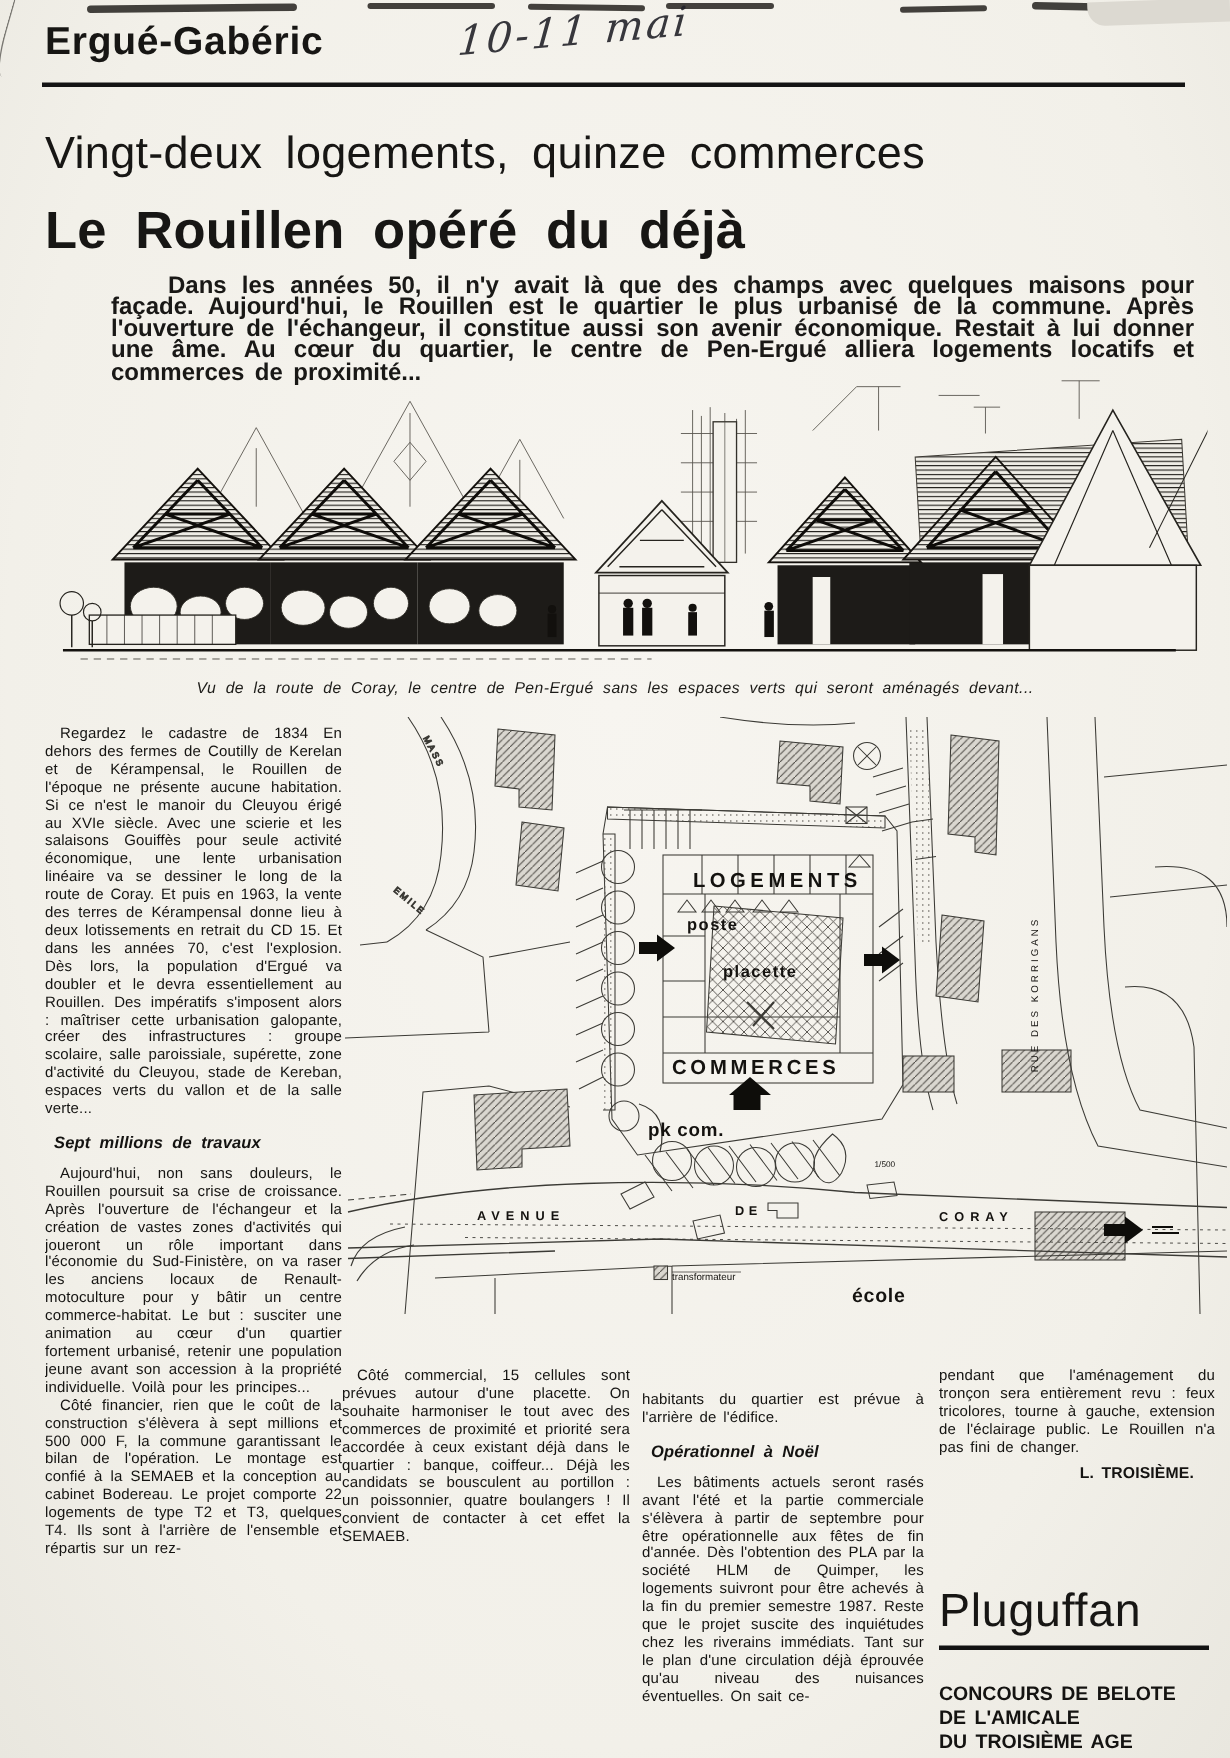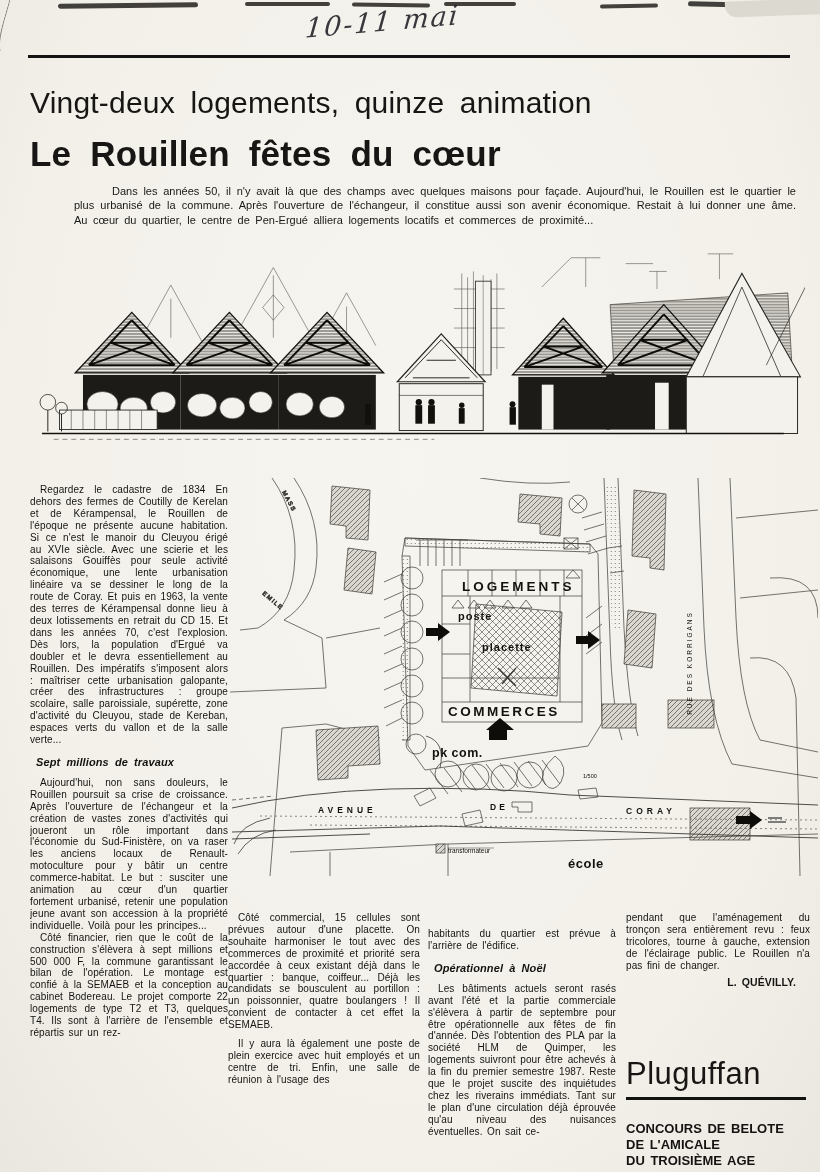--- a/index.html
+++ b/index.html
@@ -18,21 +18,21 @@
   .community{position:absolute;left:30px;top:12px;font-size:26px;font-weight:bold;letter-spacing:.5px;}
   .handwritten{position:absolute;left:305px;top:6px;font-family:"DejaVu Serif",serif;
     font-style:italic;font-size:27px;color:#23232a;transform:rotate(-5deg) skewX(-10deg);
     letter-spacing:2px;opacity:.9;}
   .rule{position:absolute;left:28px;top:55px;width:762px;height:2.5px;background:#141414;}
   
   .kicker{position:absolute;left:30px;top:86px;font-size:30px;font-weight:normal;
     word-spacing:7px;letter-spacing:.2px;}
   .headline{position:absolute;left:30px;top:134px;font-size:35px;font-weight:bold;
     word-spacing:9px;letter-spacing:.2px;}
-  .lead{position:absolute;left:74px;top:184px;width:722px;font-size:11px;font-weight:normal;
+  .lead{position:absolute;left:74px;top:184px;width:722px;font-size:16px;font-weight:bold;
     line-height:14.4px;text-align:justify;text-indent:38px;word-spacing:2.5px;color:#191816;}
   
   .fig-elevation{position:absolute;left:15px;top:248px;width:790px;height:205px;}
   .fig-caption{position:absolute;font-style:italic;font-size:10.5px;letter-spacing:.3px;
     word-spacing:3px;color:#1d1c19;text-align:center;}
   .cap1{left:60px;top:453px;width:700px;}
   .cap2{left:250px;top:880px;width:560px;}
   .fig-map{position:absolute;left:230px;top:478px;width:588px;height:398px;}
   
   .col{position:absolute;font-size:10px;line-height:11.9px;text-align:justify;
@@ -63,25 +63,26 @@
 
   <div class="smudge" style="left:58px;top:3px;width:140px;height:5px;transform:rotate(-.6deg)"></div>
   <div class="smudge" style="left:245px;top:2px;width:85px;height:4px;"></div>
   <div class="smudge" style="left:352px;top:3px;width:78px;height:4px;transform:rotate(.8deg)"></div>
   <div class="smudge" style="left:444px;top:2px;width:72px;height:4px;"></div>
   <div class="smudge" style="left:600px;top:4px;width:58px;height:4px;transform:rotate(-1deg)"></div>
   <div class="smudge" style="left:688px;top:2px;width:70px;height:5px;transform:rotate(1.2deg)"></div>
   <div class="tear" style="right:0;top:0;width:95px;height:16px;transform:rotate(-2deg);border-radius:0 0 0 12px;"></div>
   <div class="corner-line"></div>
 
+  <div class="community">Ergué-Gabéric</div>
   <div class="handwritten">10-11 mai</div>
   <div class="rule"></div>
 
-  <div class="kicker">Vingt-deux logements, quinze animation</div>
-  <div class="headline">Le Rouillen fêtes du cœur</div>
+  <div class="kicker">Vingt-deux logements, quinze commerces</div>
+  <div class="headline">Le Rouillen opéré du déjà</div>
   <div class="lead">Dans les années 50, il n'y avait là que des champs avec quelques maisons pour façade. Aujourd'hui, le Rouillen est le quartier le plus urbanisé de la commune. Après l'ouverture de l'échangeur, il constitue aussi son avenir économique. Restait à lui donner une âme. Au cœur du quartier, le centre de Pen-Ergué alliera logements locatifs et commerces de proximité...</div>
 
   <svg class="fig-elevation" viewBox="0 0 790 210">
     <defs>
       <pattern id="eh-roof" width="1" height="3" patternUnits="userSpaceOnUse">
         <rect width="1" height="3" fill="#efede6"></rect>
         <line x1="0" y1="1" x2="1" y2="1" stroke="#1d1b17" stroke-width="0.8"></line>
       </pattern>
     </defs>
     <g stroke="#57544d" stroke-width="0.6" fill="none">
@@ -167,20 +168,21 @@
       <rect x="36" y="166" width="100" height="20" fill="#f4f2ec" stroke-width="0.9"></rect>
       <path d="M48,166 v20 M60,166 v20 M72,166 v20 M84,166 v20 M96,166 v20 M108,166 v20 M120,166 v20" stroke-width="0.5"></path>
       <circle cx="24" cy="158" r="8" fill="none" stroke-width="0.8"></circle>
         <line x1="24" y1="166" x2="24" y2="188"></line>
       <circle cx="38" cy="164" r="6" fill="none" stroke-width="0.8"></circle>
         <line x1="38" y1="170" x2="38" y2="188"></line>
     </g>
     <line x1="18" y1="190" x2="778" y2="190" stroke="#14120f" stroke-width="1.7"></line>
     <path d="M30,196 H420" stroke="#44413a" stroke-width="0.6" stroke-dasharray="5,4"></path>
   </svg>
+  <div class="fig-caption cap1">Vu de la route de Coray, le centre de Pen-Ergué sans les espaces verts qui seront aménagés devant...</div>
 
   <svg class="fig-map" viewBox="0 0 588 398">
     <defs>
       <pattern id="mh-diag" width="5" height="5" patternUnits="userSpaceOnUse">
         <rect width="5" height="5" fill="#dad7d0"></rect>
         <line x1="0" y1="5" x2="5" y2="0" stroke="#4e4b45" stroke-width="0.7"></line>
       </pattern>
       <pattern id="mh-cross" width="7" height="7" patternUnits="userSpaceOnUse">
         <line x1="0" y1="7" x2="7" y2="0" stroke="#3b3833" stroke-width="0.55"></line>
         <line x1="0" y1="0" x2="7" y2="7" stroke="#3b3833" stroke-width="0.55"></line>
@@ -291,32 +293,31 @@
 
   <div class="col col1">
     <p>Regardez le cadastre de 1834 En dehors des fermes de Coutilly de Kerelan et de Kérampensal, le Rouillen de l'époque ne présente aucune habitation. Si ce n'est le manoir du Cleuyou érigé au XVIe siècle. Avec une scierie et les salaisons Gouiffès pour seule activité économique, une lente urbanisation linéaire va se dessiner le long de la route de Coray. Et puis en 1963, la vente des terres de Kérampensal donne lieu à deux lotissements en retrait du CD 15. Et dans les années 70, c'est l'explosion. Dès lors, la population d'Ergué va doubler et le devra essentiellement au Rouillen. Des impératifs s'imposent alors : maîtriser cette urbanisation galopante, créer des infrastructures : groupe scolaire, salle paroissiale, supérette, zone d'activité du Cleuyou, stade de Kereban, espaces verts du vallon et de la salle verte...</p>
     <div class="subhead">Sept millions de travaux</div>
     <p>Aujourd'hui, non sans douleurs, le Rouillen poursuit sa crise de croissance. Après l'ouverture de l'échangeur et la création de vastes zones d'activités qui joueront un rôle important dans l'économie du Sud-Finistère, on va raser les anciens locaux de Renault-motoculture pour y bâtir un centre commerce-habitat. Le but : susciter une animation au cœur d'un quartier fortement urbanisé, retenir une population jeune avant son accession à la propriété individuelle. Voilà pour les principes...</p>
     <p>Côté financier, rien que le coût de la construction s'élèvera à sept millions et 500 000 F, la commune garantissant le bilan de l'opération. Le montage est confié à la SEMAEB et la conception au cabinet Bodereau. Le projet comporte 22 logements de type T2 et T3, quelques T4. Ils sont à l'arrière de l'ensemble et répartis sur un rez-</p>
   </div>
 
   <div class="col col2">
     <p>Côté commercial, 15 cellules sont prévues autour d'une placette. On souhaite harmoniser le tout avec des commerces de proximité et priorité sera accordée à ceux existant déjà dans le quartier : banque, coiffeur... Déjà les candidats se bousculent au portillon : un poissonnier, quatre boulangers ! Il convient de contacter à cet effet la SEMAEB.</p>
-    <p class="gap">Il y aura là également une poste de plein exercice avec huit employés et un centre de tri. Enfin, une salle de réunion à l'usage des</p>
   </div>
 
   <div class="col col3">
     <p class="noindent">habitants du quartier est prévue à l'arrière de l'édifice.</p>
     <div class="subhead">Opérationnel à Noël</div>
     <p>Les bâtiments actuels seront rasés avant l'été et la partie commerciale s'élèvera à partir de septembre pour être opérationnelle aux fêtes de fin d'année. Dès l'obtention des PLA par la société HLM de Quimper, les logements suivront pour être achevés à la fin du premier semestre 1987. Reste que le projet suscite des inquiétudes chez les riverains immédiats. Tant sur le plan d'une circulation déjà éprouvée qu'au niveau des nuisances éventuelles. On sait ce-</p>
   </div>
 
   <div class="col col4">
     <p class="noindent">pendant que l'aménagement du tronçon sera entièrement revu : feux tricolores, tourne à gauche, extension de l'éclairage public. Le Rouillen n'a pas fini de changer.</p>
-    <div class="byline">L. QUÉVILLY.</div>
+    <div class="byline">L. TROISIÈME.</div>
   </div>
 
   <div class="next-section">
     <div class="next-title">Pluguffan</div>
     <div class="next-rule"></div>
     <div class="concours">
       <div>CONCOURS DE BELOTE</div>
       <div>DE L'AMICALE</div>
       <div>DU TROISIÈME AGE</div>
     </div>

